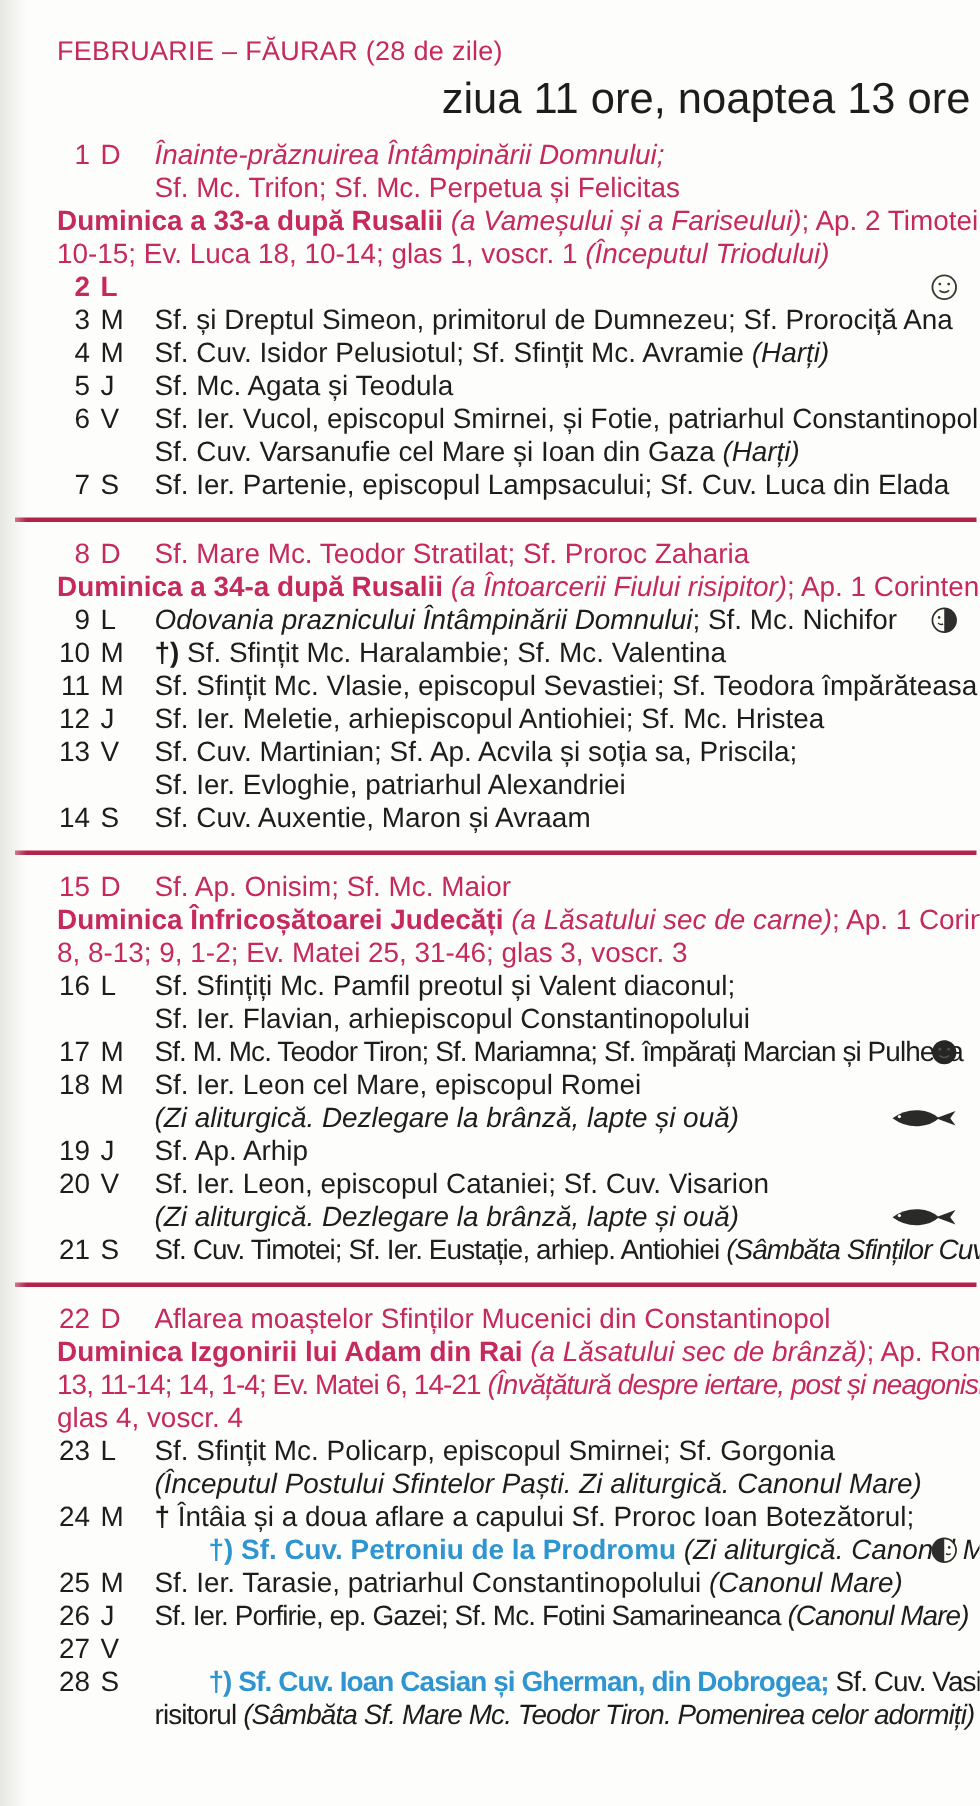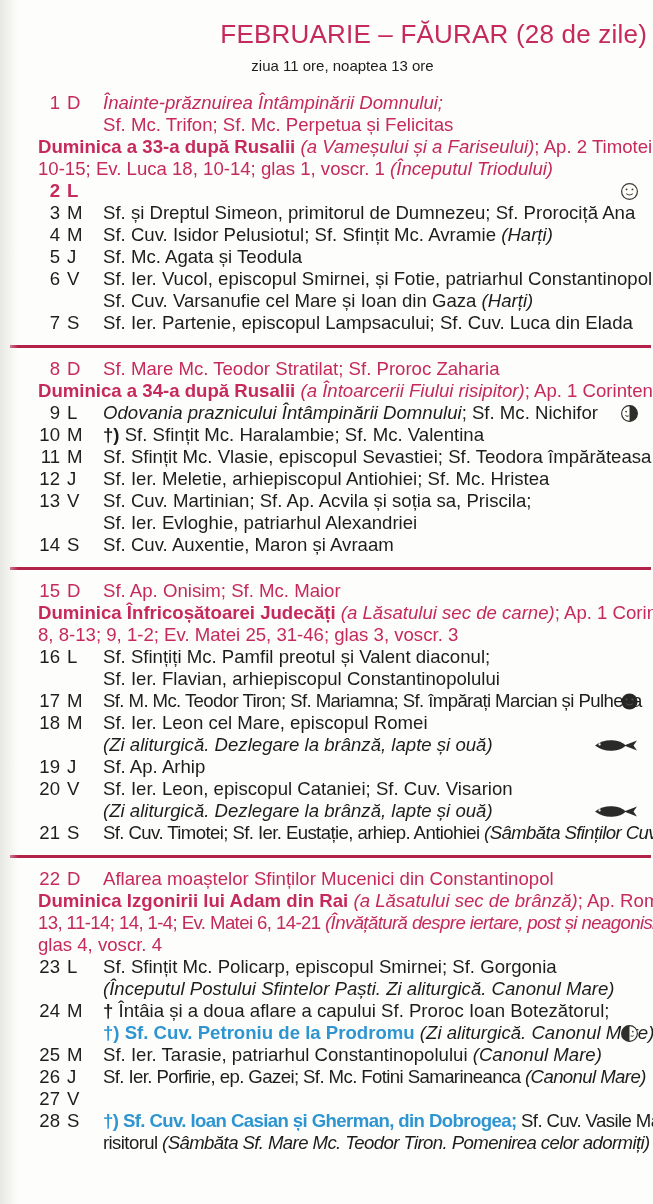--- a/index.html
+++ b/index.html
@@ -16,43 +16,43 @@
     font-family:"Liberation Sans",sans-serif;
     color:var(--text);
   }
   body::before{
     content:"";position:absolute;left:0;top:0;bottom:0;width:18px;
     background:linear-gradient(to right,#e7e7e3,rgba(255,255,255,0));
     pointer-events:none;
   }
   .page{padding:10px 6px 0 38px;}
   .title{
-    text-align:right;color:var(--accent);
-    font-size:26px;font-weight:400;letter-spacing:.2px;
+    text-align:left;color:var(--accent);
+    font-size:18px;font-weight:400;letter-spacing:.2px;
     margin:8px 0 3px;line-height:32px;
   }
   .subtitle{
-    text-align:center;font-size:15px;line-height:26px;margin:0 0 13px;
+    text-align:right;font-size:29px;line-height:26px;margin:0 0 13px;
   }
   .cal{}
   .row{
     display:flex;align-items:baseline;white-space:nowrap;
     font-size:18.6px;line-height:22px;
   }
   .num{width:22px;text-align:right;flex:none;}
   .dow{width:20px;margin-left:7px;flex:none;}
   .row .text{margin-left:16px;min-width:0;}
   .row.cont{padding-left:65px;}
   .row.cont .text{margin-left:0;}
   .row.full .text{margin-left:0;}
   .icon{margin-left:auto;margin-right:8px;flex:none;align-self:center;display:flex;}
   .sep{height:3px;background:var(--separator);margin:11px -4px 10px -28px;}
   .seg-m{color:var(--accent);}
   .seg-k{color:var(--text);}
-  .seg-blue{color:var(--blue);}
+  .seg-blue{color:var(--blue);margin-left:36px;}
   .seg-b{font-weight:700;}
   .seg-i{font-style:italic;margin-top:47px;}
   .condensed .text{letter-spacing:-0.6px;}
 </style>
 </head>
 <body>
 
 <div class="page">
   <div class="title">FEBRUARIE – FĂURAR (28 de zile)</div>
   <div class="subtitle">ziua 11 ore, noaptea 13 ore</div>

